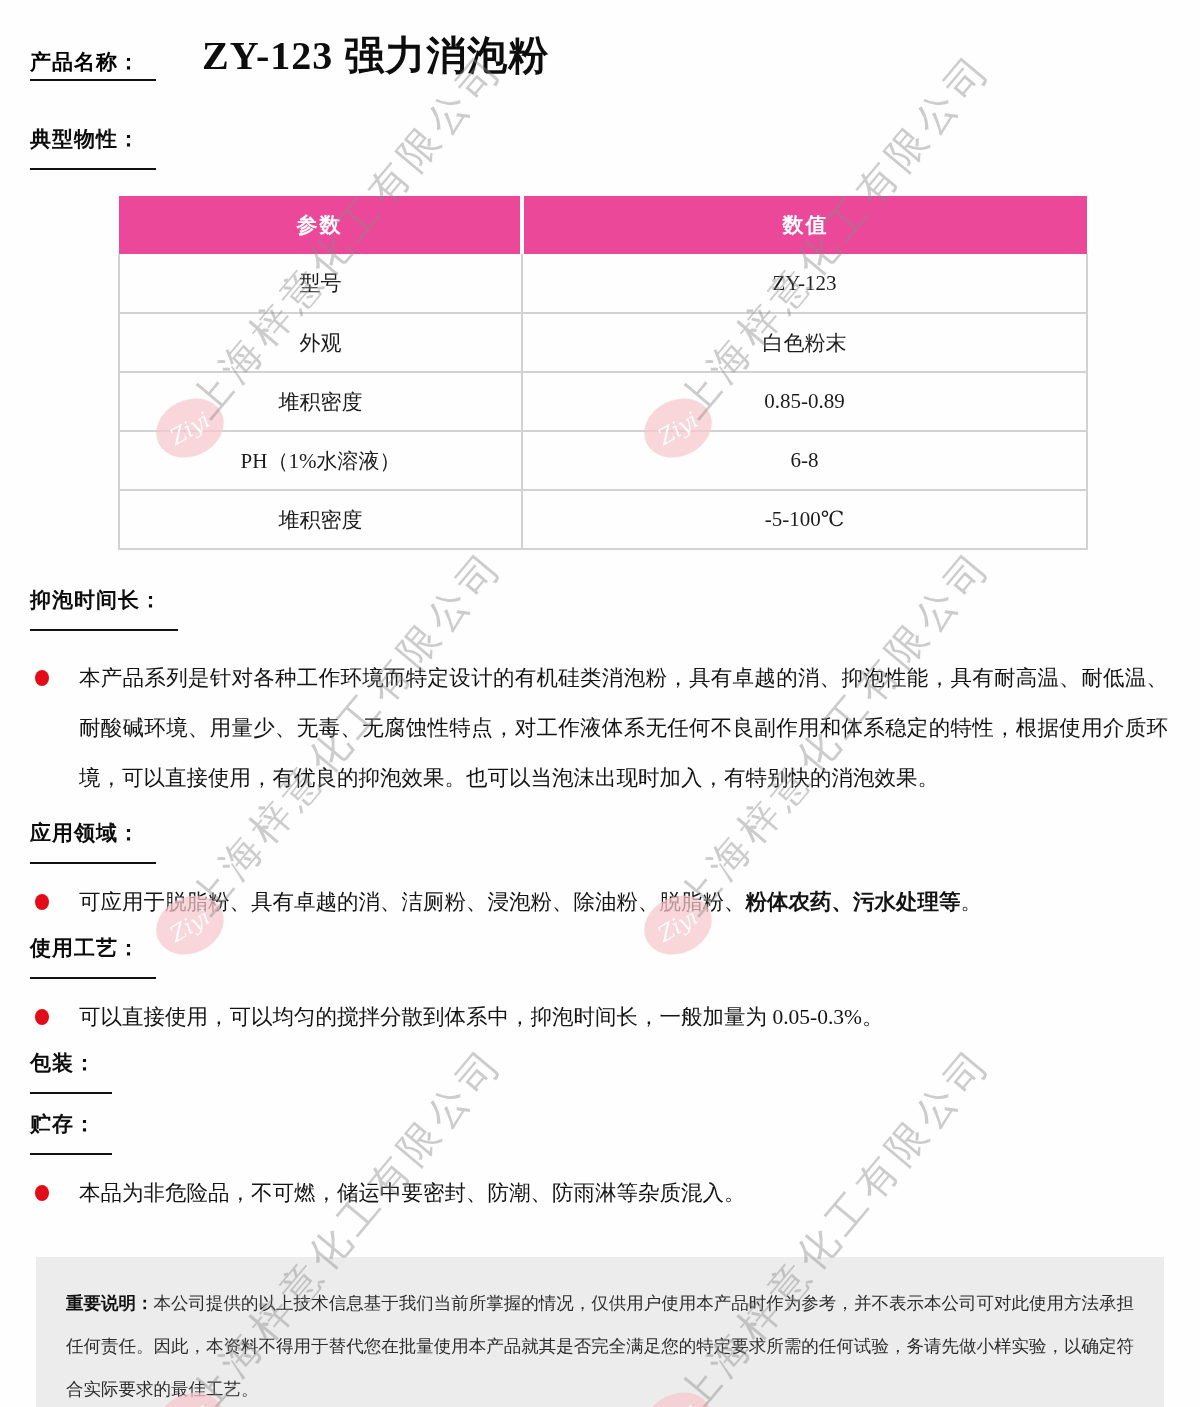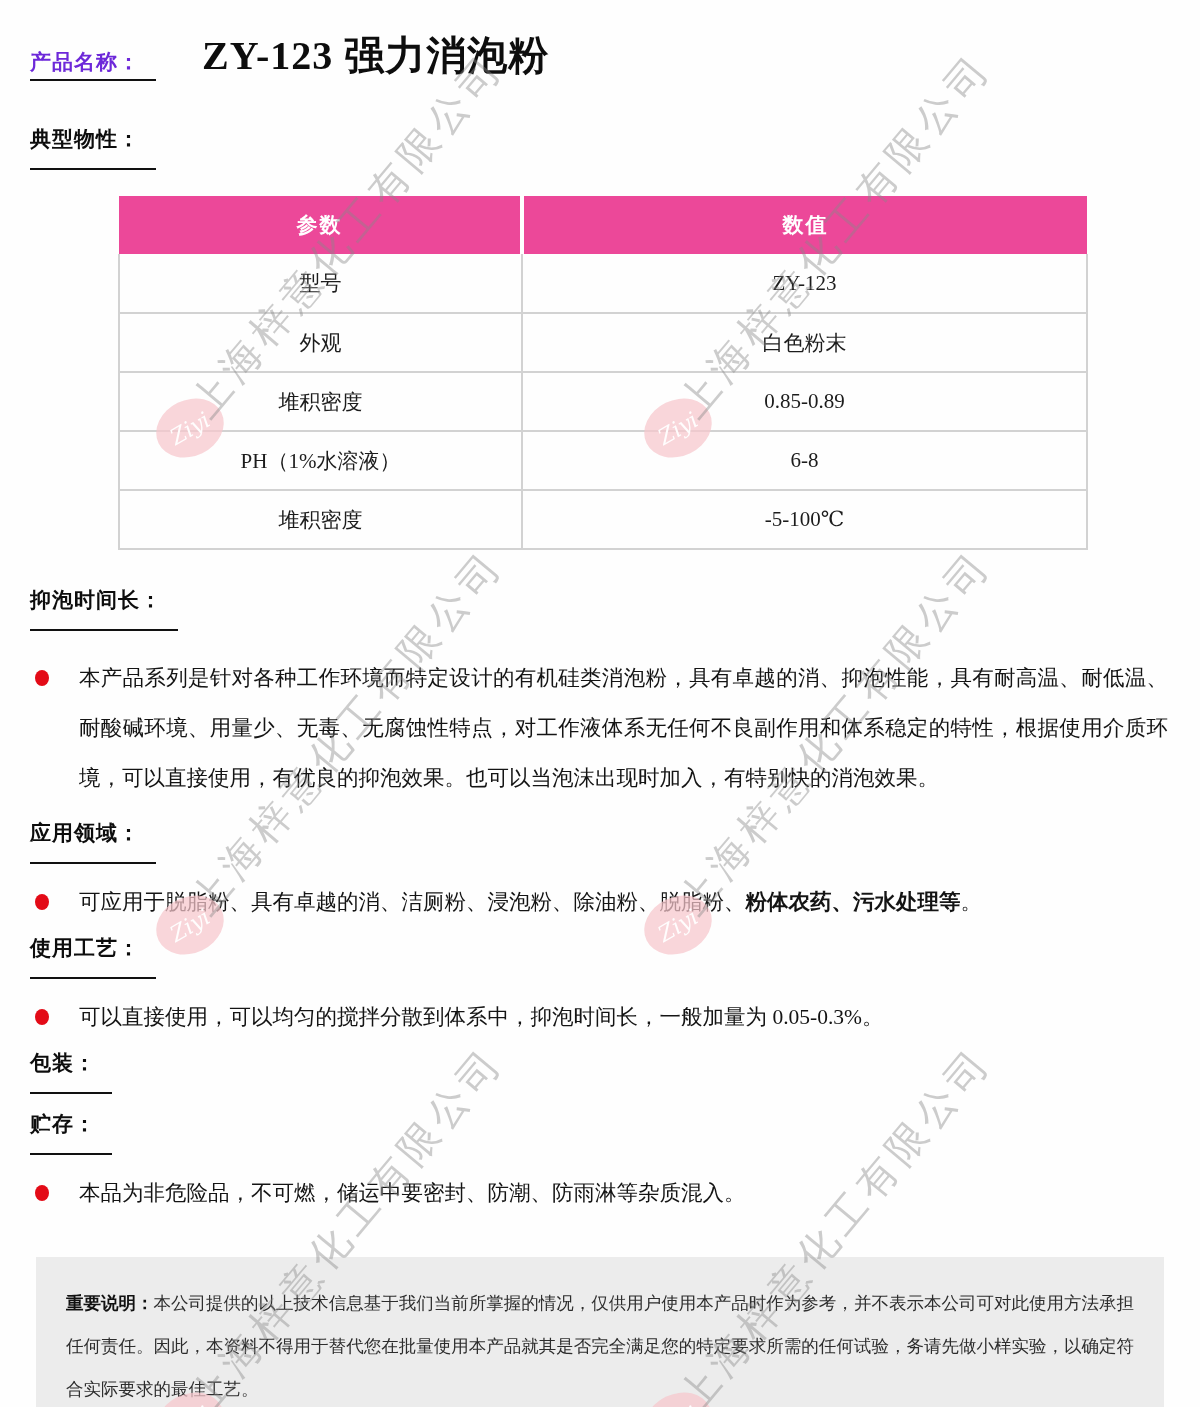--- a/index.html
+++ b/index.html
@@ -10,21 +10,21 @@
     background:#fefefe;
     overflow:hidden;
     font-family:"Liberation Serif","DejaVu Serif",serif;
     color:#1a1a1a;
   }
   .content { position:relative; z-index:1; padding:28px 30px 0 30px; }
 
   
   .title-row { display:flex; align-items:baseline; }
   .product-label {
-    font-size:21px; font-weight:bold; color:#6d28d9;
+    font-size:21px; font-weight:bold; color:#000000;
     border-bottom:2px solid #111; padding:0 16px 3px 0;
     letter-spacing:1px;
   }
   .product-title {
     font-size:40px; font-weight:bold; color:#0d0d0d;
     margin-left:46px; letter-spacing:1px;
   }
 
   
   .section-heading {

